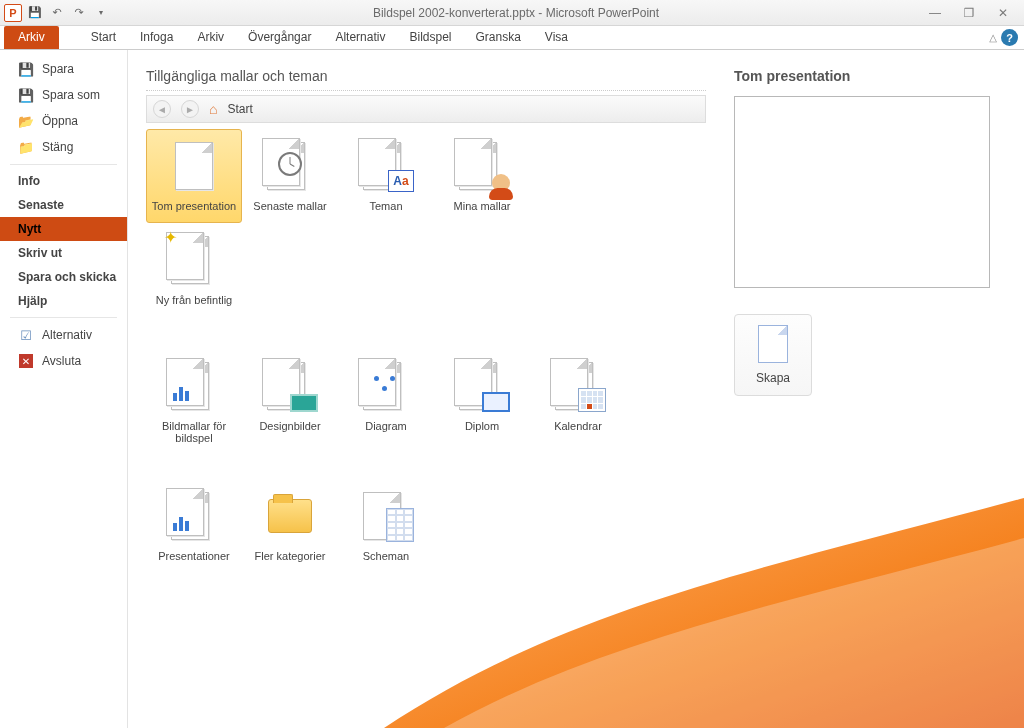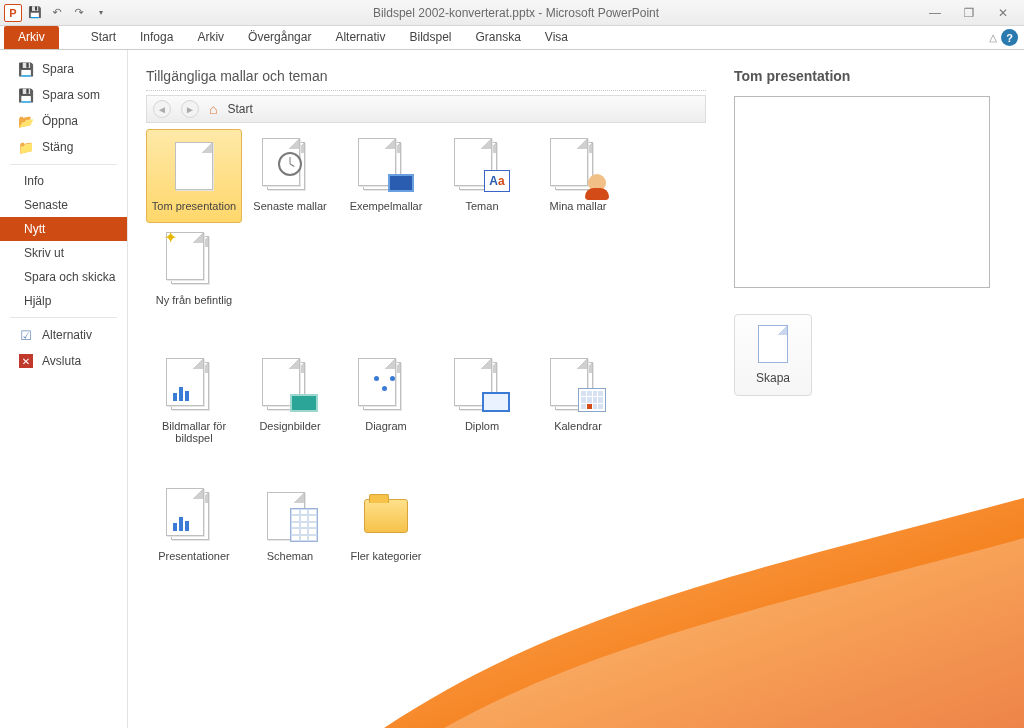--- a/index.html
+++ b/index.html
@@ -19,22 +19,22 @@
   .tab { padding: 4px 12px 5px; font-size:12px; color:#444; cursor:default;}
   .tab.file { background:#ce4b13; color:#fff; border-radius:2px 2px 0 0; margin-right:20px; padding:4px 14px 5px;}
   .help-icons { position:absolute; right:6px; top:3px; display:flex; gap:4px; align-items:center;}
   .help-round { width:17px;height:17px;border-radius:50%;background:#2a7ab0;color:#fff;display:flex;align-items:center;justify-content:center;font-size:11px;font-weight:bold;}
   .chev-up { color:#8a8a8a; font-size:10px;}
   
   
   .backstage { display:flex; height: calc(728px - 50px); }
   .side { width:128px; background:#fff; border-right:1px solid #e3e3e3; padding-top:6px;}
   .side-item { display:flex; align-items:center; gap:8px; padding:5px 10px 5px 18px; font-size:12px; color:#444; position:relative;}
-  .side-item.noicon { padding-left:24px; }
-  .side-item.selected { background:#ce4b13; color:#ffffff;align-items:center;}
+  .side-item.noicon { padding-left:18px;font-weight:bold; }
+  .side-item.selected { background:#ce4b13; color:#000000;align-items:center;}
   .side-item.selected::after{content:"";position:absolute;right:-7px;top:50%;transform:translateY(-50%);border:7px solid transparent;border-left-color:#ce4b13;}
   .side-sep { height:1px;background:#e6e6e6;margin:4px 10px;}
   .sicon { width:16px;height:16px;display:flex;align-items:center;justify-content:center;font-size:13px;}
   .disk{color:#2a5db0;}
   .folder{color:#e6a23c;}
   .close-x{width:14px;height:14px;background:#c0392b;color:#fff;font-size:10px;display:flex;align-items:center;justify-content:center;}
   
   
   .main { flex:1; display:flex; }
   .templates-pane { flex:1; padding:18px 18px 0 18px; position:relative; overflow:hidden;}
@@ -217,32 +217,20 @@
           <span>Senaste mallar</span>
         </div>
         <div class="tmpl">
           <div class="tmpl-icon stack">
             <div class="page p2">
                 <div class="fold"></div>
               </div>
               <div class="page p1">
                 <div class="fold"></div>
               </div>
-            <div class="overlay monitor"></div>
-          </div>
-          <span>Exempelmallar</span>
-        </div>
-        <div class="tmpl">
-          <div class="tmpl-icon stack">
-            <div class="page p2">
-                <div class="fold"></div>
-              </div>
-              <div class="page p1">
-                <div class="fold"></div>
-              </div>
             <div class="overlay theme-box">
                 <span style="color:#2a5db0;font-weight:bold;">A</span>
                 <span style="color:#d34b17;font-weight:bold;">a</span>
               </div>
           </div>
           <span>Teman</span>
         </div>
         <div class="tmpl">
           <div class="tmpl-icon stack">
             <div class="page p2">
@@ -369,49 +357,49 @@
                   <div class="chart-bars">
                     <span class="b1"></span>
                     <span class="b2"></span>
                     <span class="b3"></span>
                   </div>
                 </div>
             </div>
             <span>Presentationer</span>
           </div>
           <div class="tmpl">
-            <div class="tmpl-icon stack">
-              <div class="page p2">
-                  <div class="fold"></div>
-                </div>
-              <div class="overlay sheet-grid">
-                  <span></span>
-                  <span></span>
-                  <span></span>
-                  <span></span>
-                  <span></span>
-                  <span></span>
-                  <span></span>
-                  <span></span>
-                  <span></span>
-                  <span></span>
-                  <span></span>
-                  <span></span>
-                  <span></span>
-                  <span></span>
-                  <span></span>
-                </div>
-            </div>
-            <span>Scheman</span>
-          </div>
-          <div class="tmpl">
             <div class="tmpl-icon">
                 <div class="folder-ic"></div>
               </div>
             <span>Fler kategorier</span>
+          </div>
+          <div class="tmpl">
+            <div class="tmpl-icon stack">
+              <div class="page p2">
+                  <div class="fold"></div>
+                </div>
+              <div class="overlay sheet-grid">
+                  <span></span>
+                  <span></span>
+                  <span></span>
+                  <span></span>
+                  <span></span>
+                  <span></span>
+                  <span></span>
+                  <span></span>
+                  <span></span>
+                  <span></span>
+                  <span></span>
+                  <span></span>
+                  <span></span>
+                  <span></span>
+                  <span></span>
+                </div>
+            </div>
+            <span>Scheman</span>
           </div>
         </div>
       </div>
     </div>
 
     <div class="preview-pane">
       <div class="preview-title">Tom presentation</div>
       <div class="preview-box"></div>
       <div class="create-block">
         <div class="create-icon">

